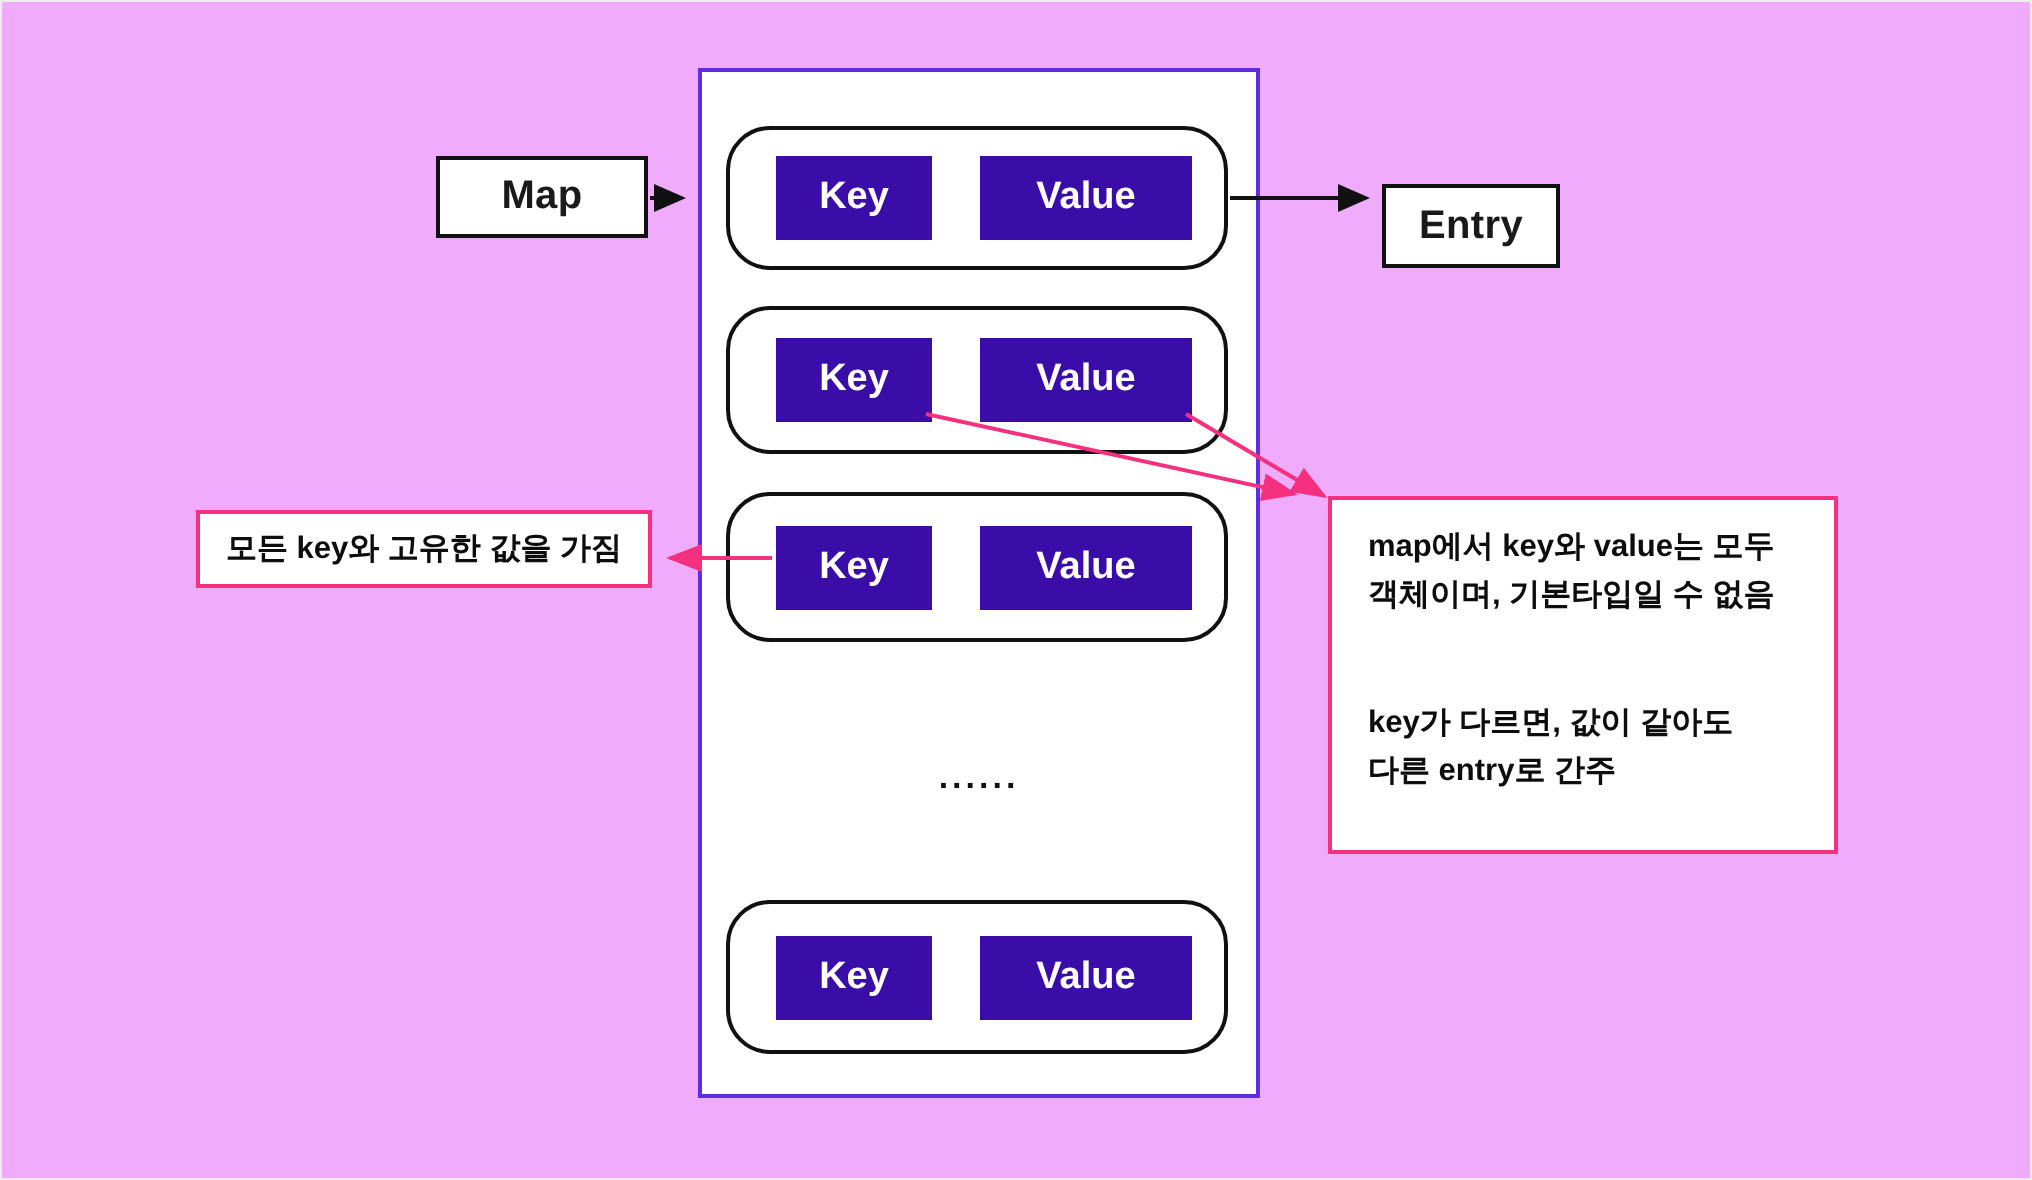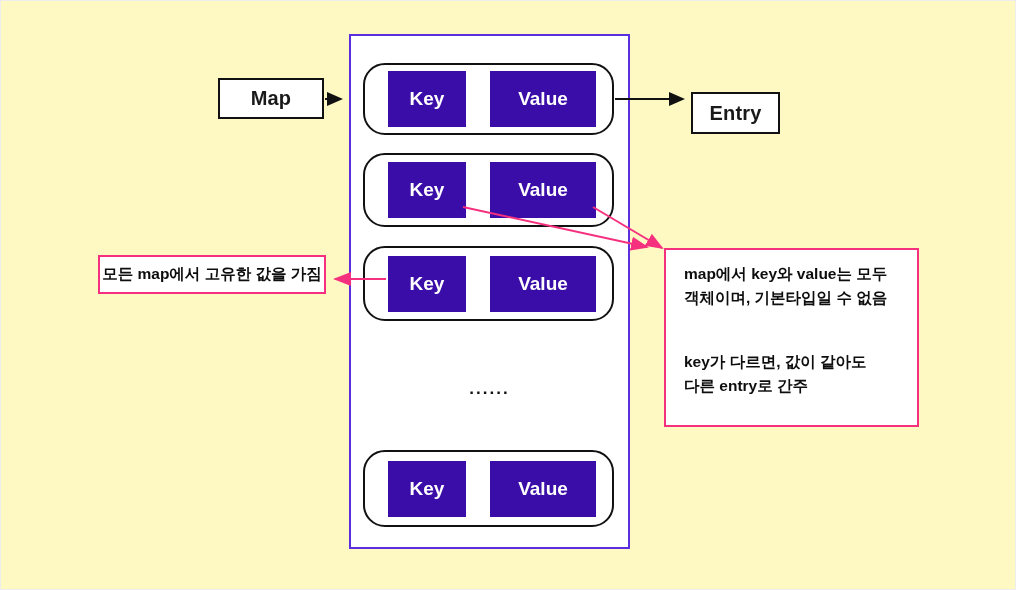--- a/index.html
+++ b/index.html
@@ -3,21 +3,21 @@
 <meta charset="utf-8">
 <style>
   :root{
     --purple-fill:#3B0DA8;
     --container-border:#5D2DE0;
     --pink:#F5317F;
     --ink:#1A1A1A;
   }
   html,body{margin:0;padding:0;background:#fff;}
   .canvas{
-    position:relative;width:1016px;height:590px;background:#fef9c3;
+    position:relative;width:1016px;height:590px;background:#f0abfc;
     font-family:"Liberation Sans","DejaVu Sans",sans-serif;
     color:var(--ink);overflow:hidden;box-sizing:border-box;
     border:1px solid #ededed;
   }
   
   .node{
     position:absolute;box-sizing:border-box;border:2.5px solid #111;
     background:#fff;display:flex;align-items:center;justify-content:center;
     font-size:20px;font-weight:700;letter-spacing:.2px;
   }
@@ -34,21 +34,21 @@
     border:2.5px solid #111;border-radius:22px;background:#fff;
     display:flex;align-items:center;padding-left:23px;gap:24px;
   }
   .row-1{top:62px;height:72px;}
   .row-2{top:152px;height:74px;}
   .row-3{top:245px;height:75px;}
   .row-4{top:449px;height:77px;}
   .kv{
     box-sizing:border-box;background:var(--purple-fill);color:#fff;
     display:flex;align-items:center;justify-content:center;
-    font-size:19px;font-weight:700;height:56px;
+    font-size:19px;font-weight:700;height:42px;
   }
   .kv-key{width:78px;}
   .kv-value{width:106px;}
   .ellipsis{
     position:absolute;left:348px;top:378px;width:281px;text-align:center;
     font-size:17px;font-weight:700;letter-spacing:2px;color:#111;
   }
   
   .note{
     position:absolute;box-sizing:border-box;border:2.5px solid var(--pink);
@@ -98,21 +98,21 @@
     <div class="kv kv-key">Key</div>
     <div class="kv kv-value">Value</div>
   </div>
   <div class="ellipsis">......</div>
   <div class="entry-row row-4">
     <div class="kv kv-key">Key</div>
     <div class="kv kv-value">Value</div>
   </div>
 
   <div class="note note-left">
-    <span>모든 map에서 고유한 값을 가짐</span>
+    <span>모든 key와 고유한 값을 가짐</span>
   </div>
 
   <div class="note note-right">
     <p>map에서 key와 value는 모두
 객체이며, 기본타입일 수 없음</p>
     <p>key가 다르면, 값이 같아도
 다른 entry로 간주</p>
   </div>
 
   <svg class="arrows" width="1016" height="590" viewBox="0 0 1016 590">

